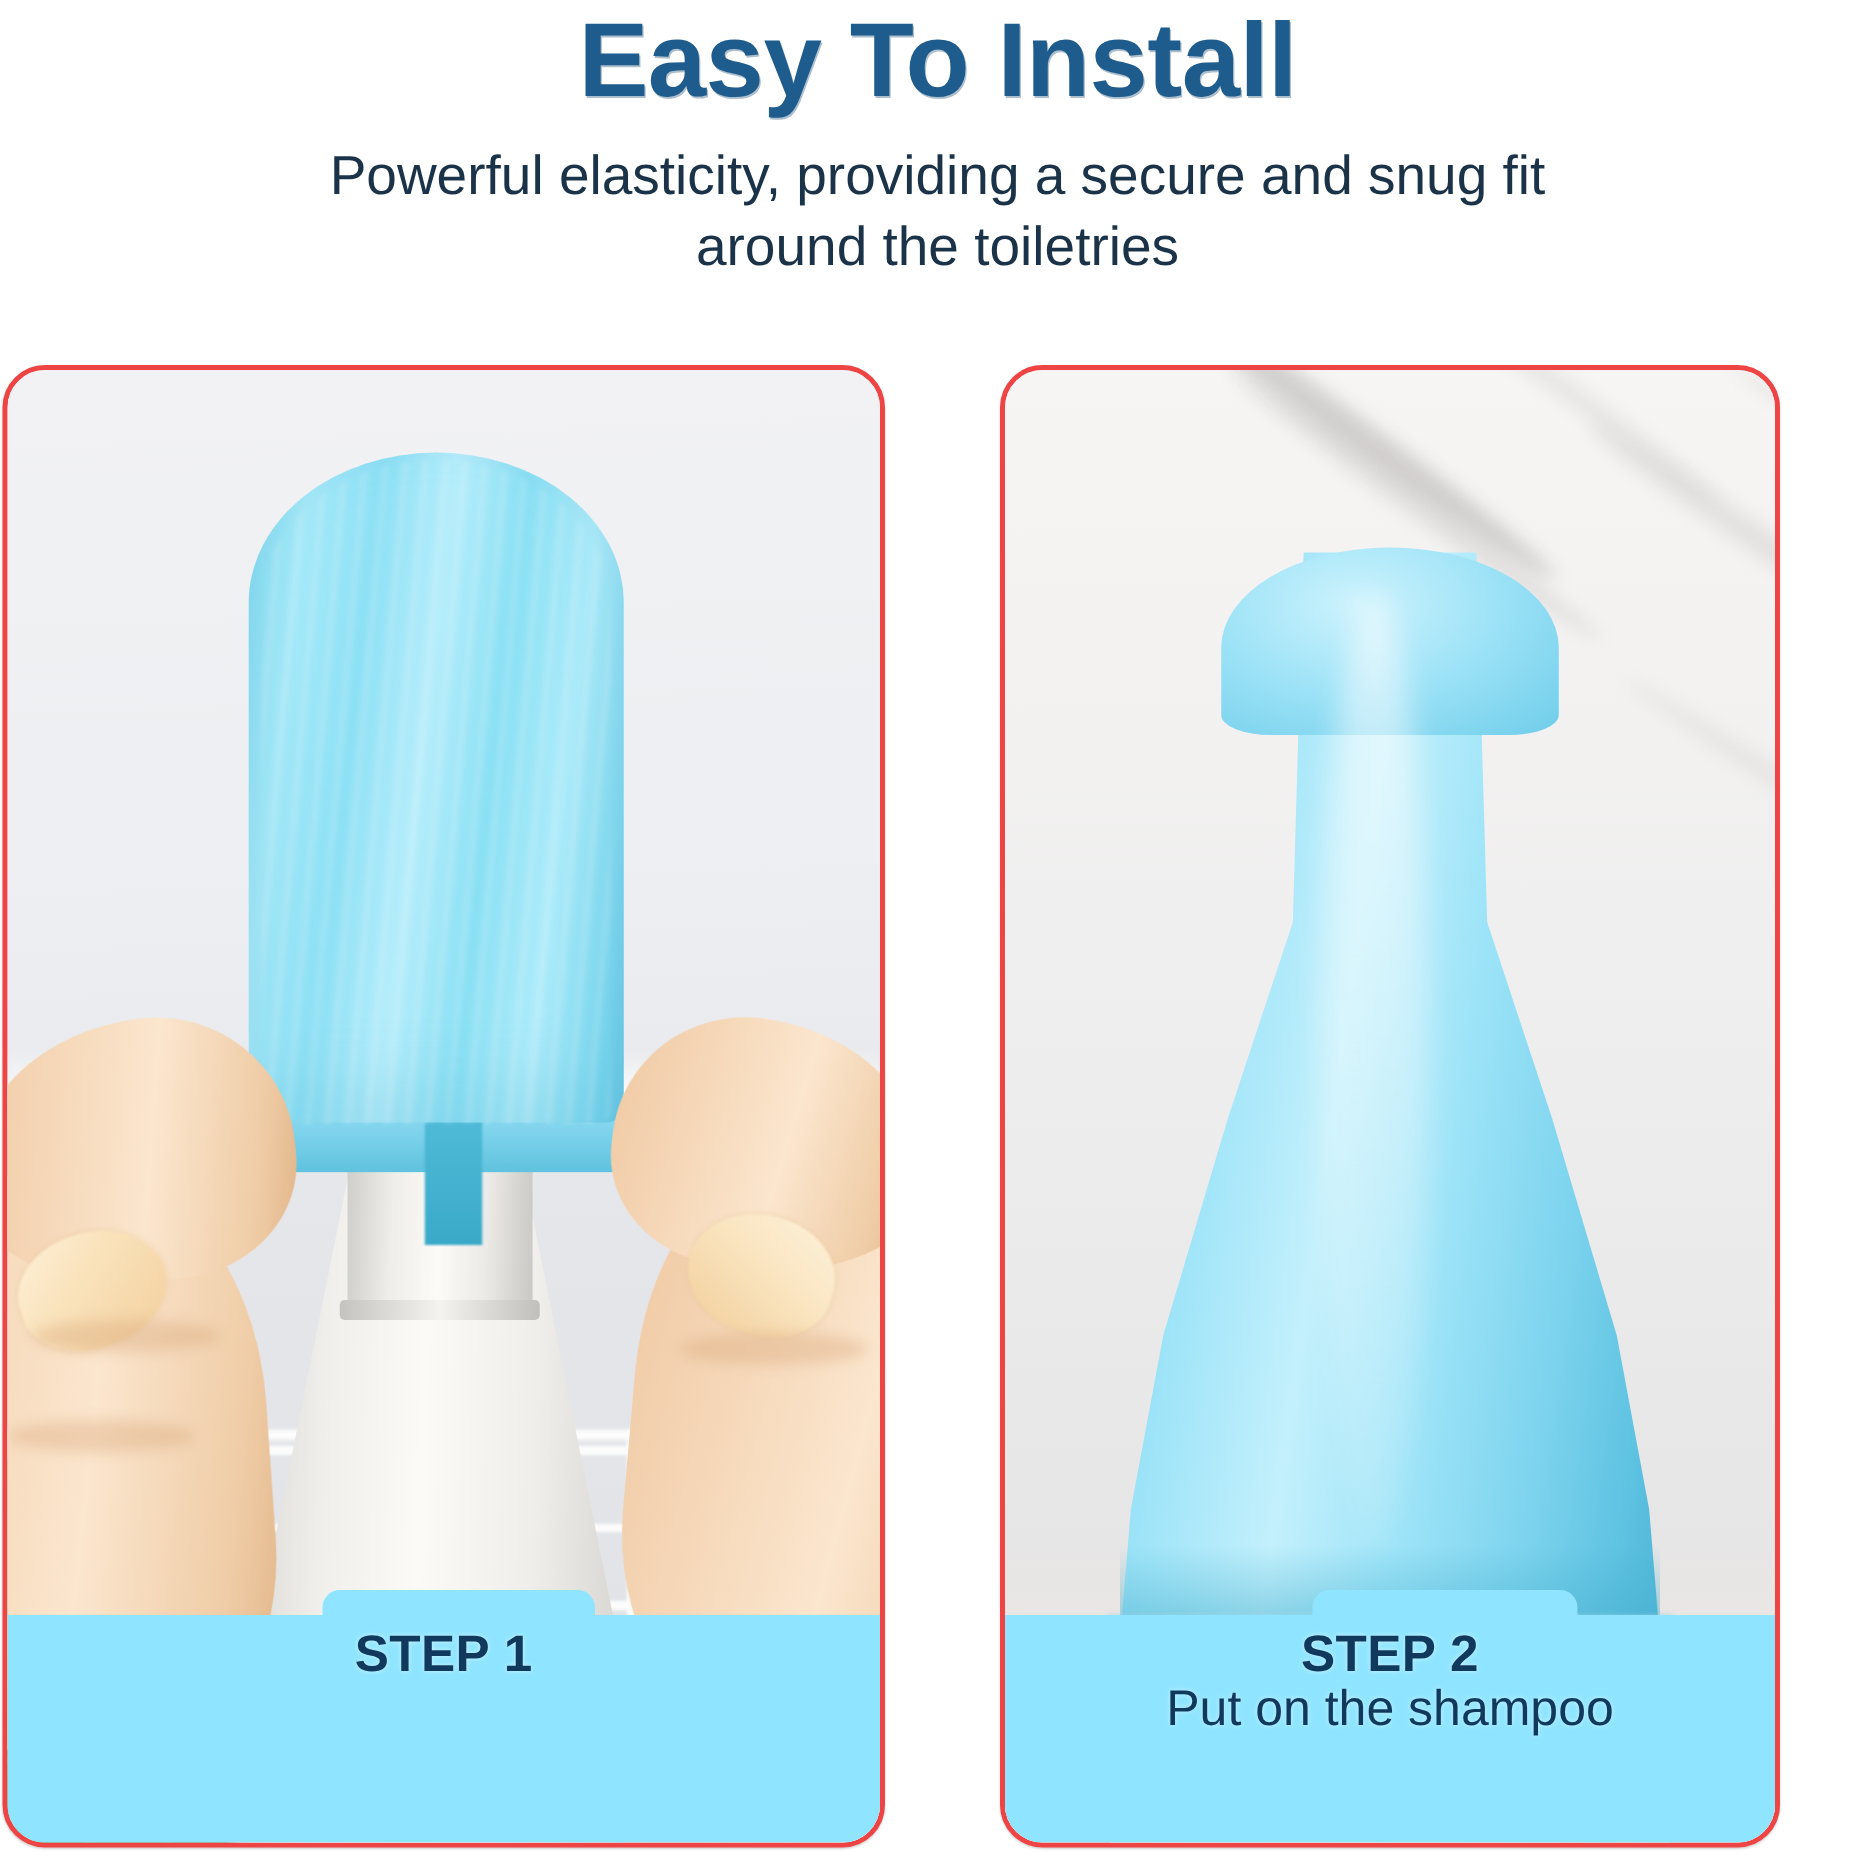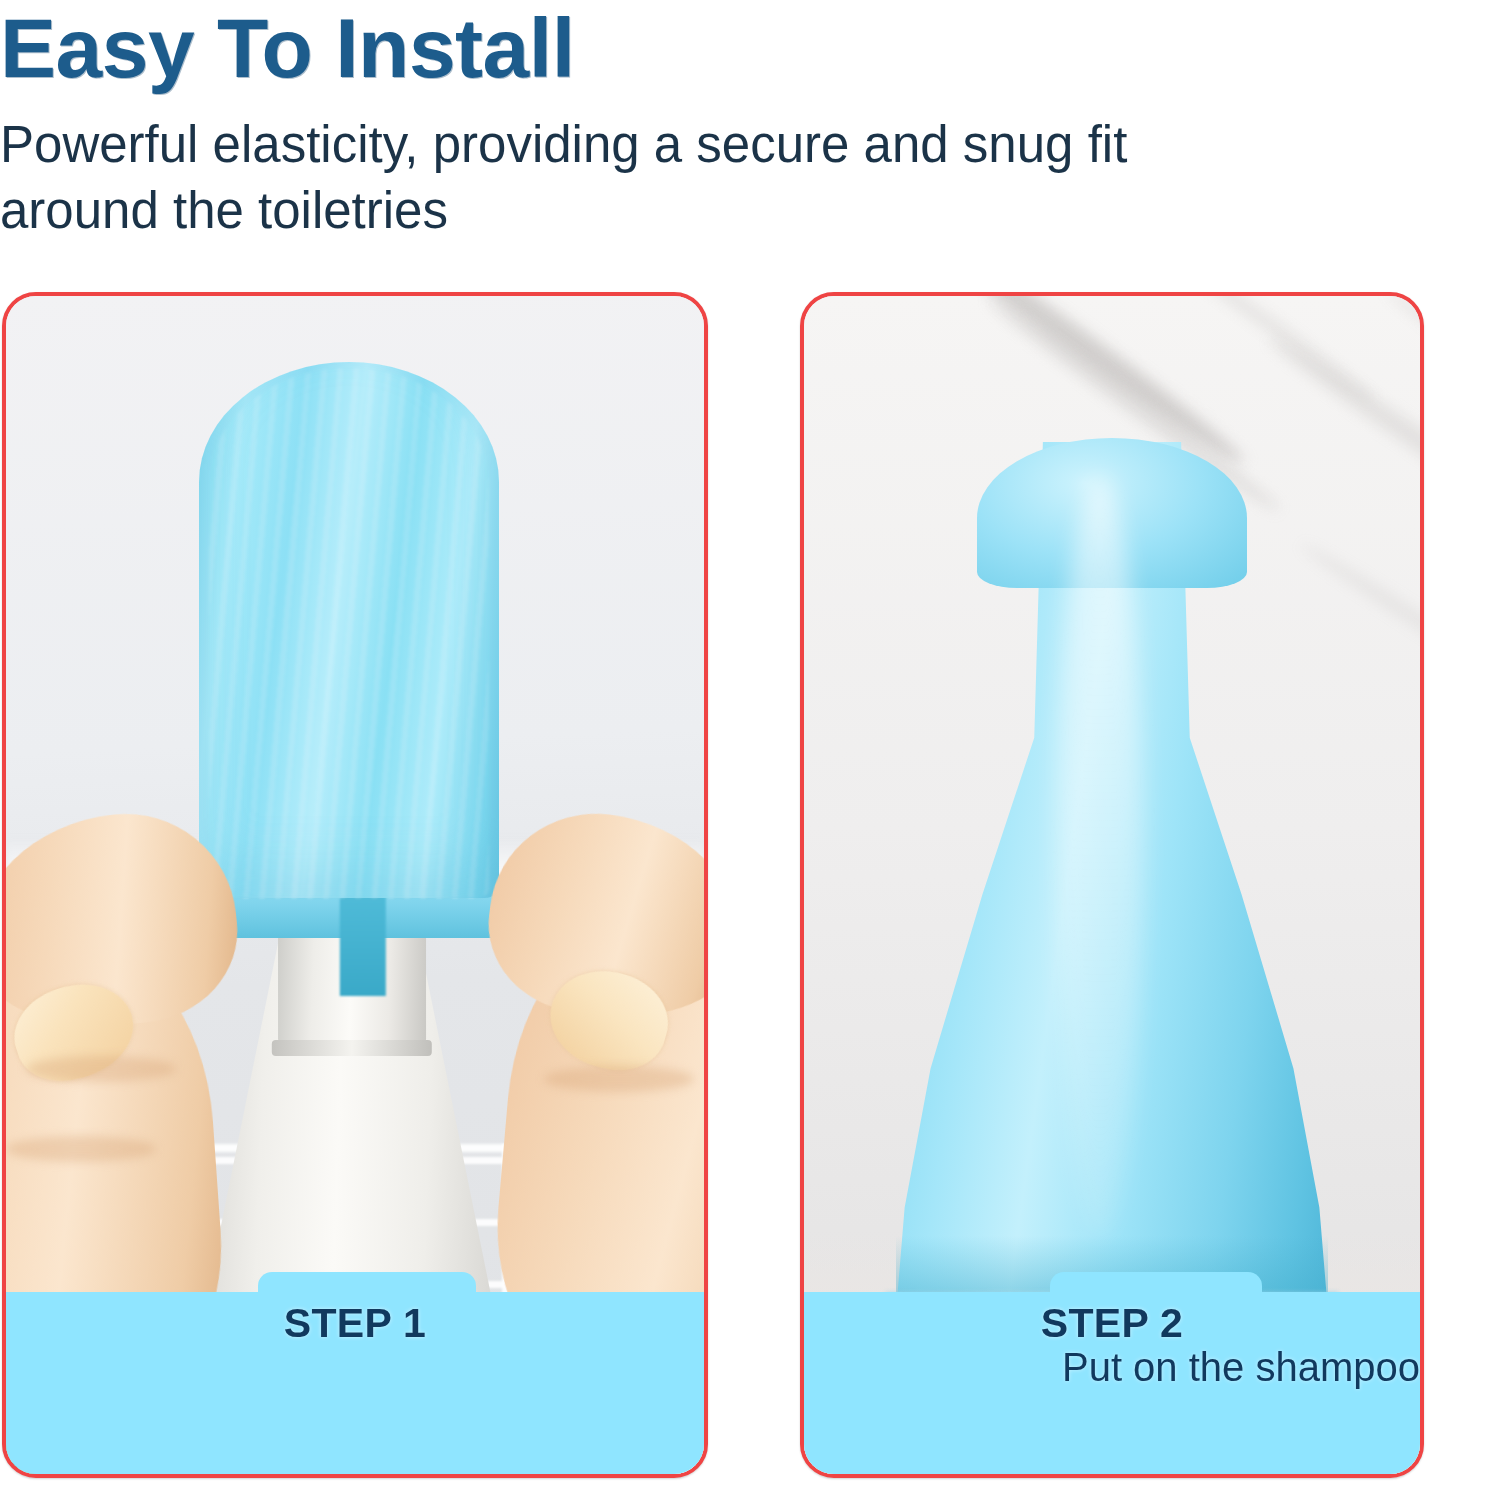--- a/index.html
+++ b/index.html
@@ -5,31 +5,31 @@
   * { margin:0; padding:0; box-sizing:border-box; }
   html, body {
     width:1500px; height:1487px;
     background:#ffffff;
     font-family:"Liberation Sans", sans-serif;
     overflow:hidden;
   }
   #root { position:relative; width:1500px; height:1487px; background:#fff; }
 
   
-  .header { position:absolute; left:0; top:0; width:1308px; height:280px; text-align:left;text-decoration:underline; }
+  .header { position:absolute; left:0; top:0; width:1308px; height:280px; text-align:center;text-decoration:underline; }
   .title {
     position:absolute; left:0; top:6px; width:1500px;
     font-size:84px; font-weight:700; letter-spacing:-0.5px;
     color:#1d5c8c;
     text-shadow:1px 1px 0 rgba(20,70,110,0.35);
     line-height:1.0;
   }
   .subtitle {
     position:absolute; left:0; top:112px; width:1500px;
-    font-size:51px; font-weight:400; color:#1b3348;
+    font-size:44px; font-weight:400; color:#1b3348;
     line-height:1.30;
   }
 
   
   .panel {
     position:absolute; top:292px; height:1186px;
     border:4px solid #ef4444;
     border-radius:34px;
     overflow:hidden;
     background:#e9eaec;
@@ -284,21 +284,21 @@
     letter-spacing:0.3px;
   }
   .step-desc {
     position:absolute; left:0; width:100%; top:62px;
     text-align:center;
     font-size:42px; font-weight:400; color:#11395e;
     text-shadow:0 0 4px rgba(255,255,255,0.5);
     line-height:1.10;
   }
   .step-desc.two-line { top:52px; font-size:40px; line-height:1.16; }
-  .step-desc .ln { display:block;text-align:right; }
+  .step-desc .ln { display:block; }
 </style>
 </head>
 <body>
 
 <div id="root">
 
   <div class="header">
     <div class="title">Easy To Install</div>
     <div class="subtitle">
       <span class="sub-l1">Powerful elasticity, providing a secure and snug fit</span><br>

